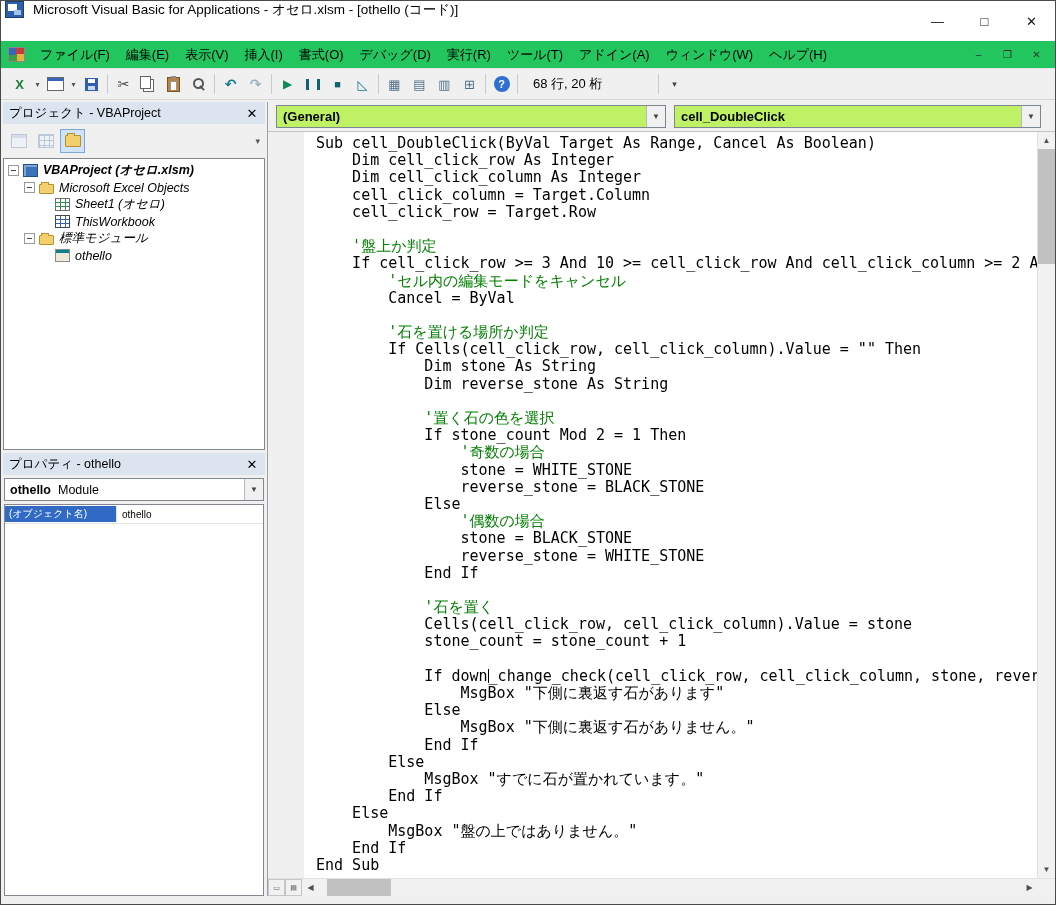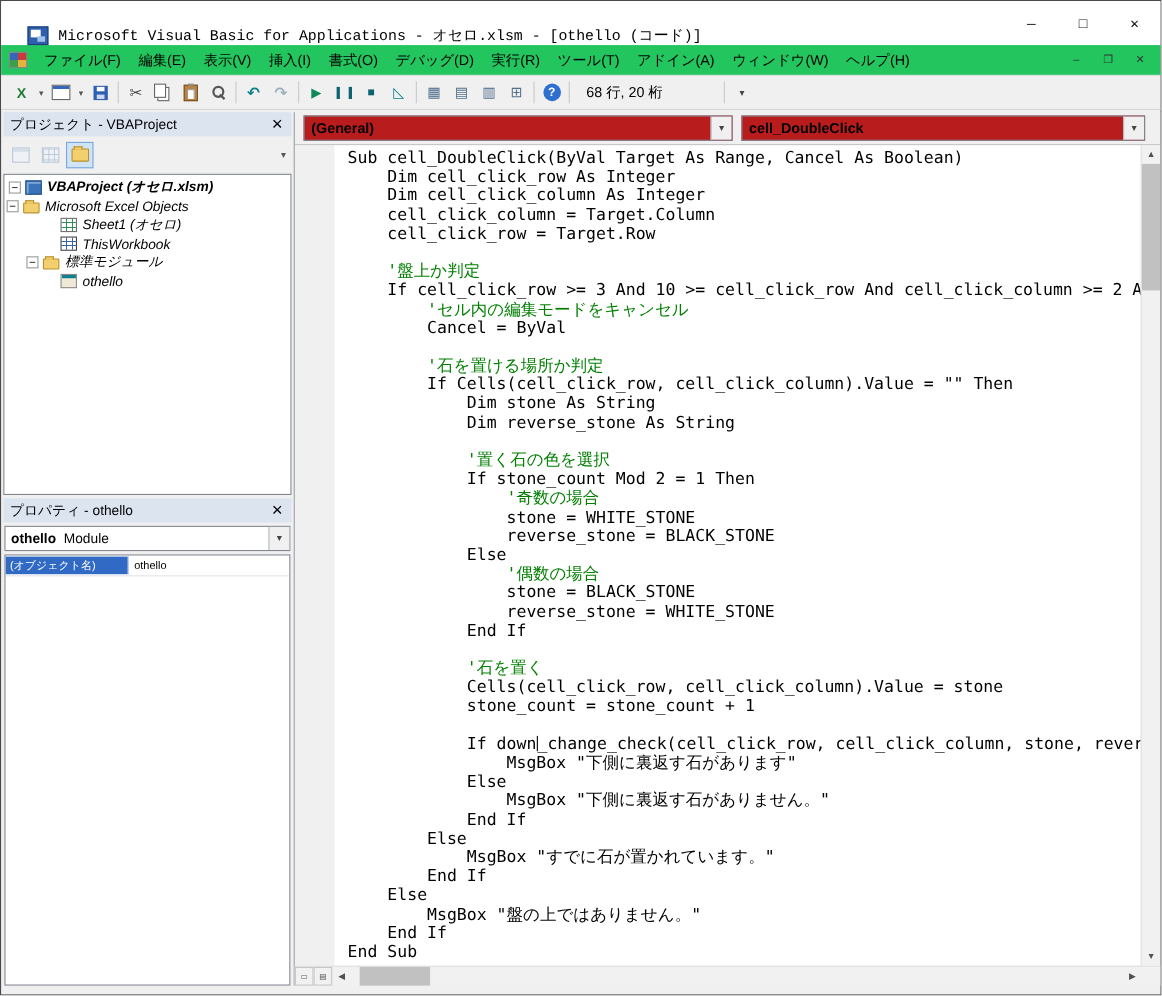--- a/index.html
+++ b/index.html
@@ -2,21 +2,21 @@
 <html><head>
 <meta charset="utf-8">
 <style>
   html,body{margin:0;padding:0;background:#fff;}
   .window{width:1056px;height:905px;box-sizing:border-box;border:1px solid #4a4a4a;
     display:flex;flex-direction:column;background:#f0f0f0;color:#000;
     font-family:"Liberation Sans","DejaVu Sans",sans-serif;overflow:hidden;}
   button{border:none;background:transparent;padding:0;font:inherit;color:inherit;}
 
   
-  .titlebar{height:40px;flex:0 0 40px;background:#fff;display:flex;align-items:flex-end;padding-left:24px;font-family:Liberation Mono, monospace;}
+  .titlebar{height:40px;flex:0 0 40px;background:#fff;display:flex;align-items:flex-start;padding-left:4px;}
   .app-icon{width:17px;height:15px;background:#2d5fae;border:1px solid #1c4076;position:relative;margin-right:9px;flex:0 0 auto;}
   .app-icon::before{content:"";position:absolute;left:2px;top:2px;width:9px;height:7px;background:#fff;}
   .app-icon::after{content:"";position:absolute;right:2px;bottom:2px;width:7px;height:5px;background:#9fc1ea;}
   .title-text{font-size:13.5px;white-space:nowrap;}
   .win-btns{margin-left:auto;display:flex;height:100%;}
   .win-btn{width:47px;height:100%;display:flex;align-items:center;justify-content:center;font-size:13px;color:#111;cursor:default;}
 
   
   .menubar{height:27px;flex:0 0 27px;display:flex;align-items:center;background:#22c55e;padding-left:4px;font-size:13px;border-bottom:1px solid #e4e4e4;}
   .menu-doc-icon{width:15px;height:13px;margin:0 7px 0 3px;border:1px solid #888;
@@ -93,21 +93,21 @@
   .ptab-active{background:#fcfcfc;}
   .props-grid{flex:1;margin:0 1px;background:#fff;border:1px solid #828790;font-size:10px;overflow:hidden;}
   .pg-row{display:flex;height:18px;border-bottom:1px solid #e3e3e3;align-items:center;}
   .pg-name{width:112px;flex:0 0 112px;padding:1px 4px;border-right:1px solid #e3e3e3;box-sizing:border-box;white-space:nowrap;overflow:hidden;}
   .pg-name.selected{background:#316ac5;color:#fff;}
   .pg-value{flex:1;padding:1px 5px;white-space:nowrap;}
 
   
   .right-col{flex:1;display:flex;flex-direction:column;border-left:1px solid #9aa0a6;background:#f0f0f0;min-width:0;}
   .combo-row{height:29px;flex:0 0 29px;display:flex;align-items:center;gap:8px;padding:0 14px 0 8px;border-bottom:1px solid #c4c4c4;}
-  .code-combo{height:21px;background:#b91c1c;border:1px solid #7b8694;display:flex;align-items:center;padding-left:6px;font-size:13px;font-weight:600;}
+  .code-combo{height:21px;background:#bef264;border:1px solid #7b8694;display:flex;align-items:center;padding-left:6px;font-size:13px;font-weight:600;}
   .code-combo.left{width:382px;flex:0 0 382px;}
   .code-combo.right{flex:1;}
   .code-region{flex:1;display:flex;overflow:hidden;min-height:0;}
   .margin-bar{width:36px;flex:0 0 36px;background:#f0f0f0;}
   .code-text{flex:1;background:#fff;overflow:hidden;padding:3px 0 0 12px;
     font-family:"DejaVu Sans Mono",monospace;font-size:15px;line-height:17.2px;min-width:0;}
   .code-line{white-space:pre;height:17.2px;}
   .code-line.comment{color:#007f00;}
   .caret{display:inline-block;width:1px;height:14px;background:#000;vertical-align:-2px;}
   .vscroll{width:17px;flex:0 0 17px;background:#f1f1f1;display:flex;flex-direction:column;border-left:1px solid #e2e2e2;}
@@ -246,21 +246,21 @@
               <span class="ic-folderbtn"></span>
             </button>
           <span class="pt-chevron">▾</span>
         </div>
         <div class="tree-box">
             <div class="tree-row" style="padding-left: 4px;">
               <span class="expander"></span>
               <span class="ticon ticon-project"></span>
               <span class="tlabel bold">VBAProject (オセロ.xlsm)</span>
             </div>
-            <div class="tree-row" style="padding-left: 2px;">
+            <div class="tree-row" style="padding-left: 20px;">
               <span class="expander"></span>
               <span class="ticon ticon-folder"></span>
               <span class="tlabel">Microsoft Excel Objects</span>
             </div>
             <div class="tree-row" style="padding-left: 36px;">
               <span class="expander-space"></span>
               <span class="ticon ticon-sheet"></span>
               <span class="tlabel">Sheet1 (オセロ)</span>
             </div>
             <div class="tree-row" style="padding-left: 36px;">

